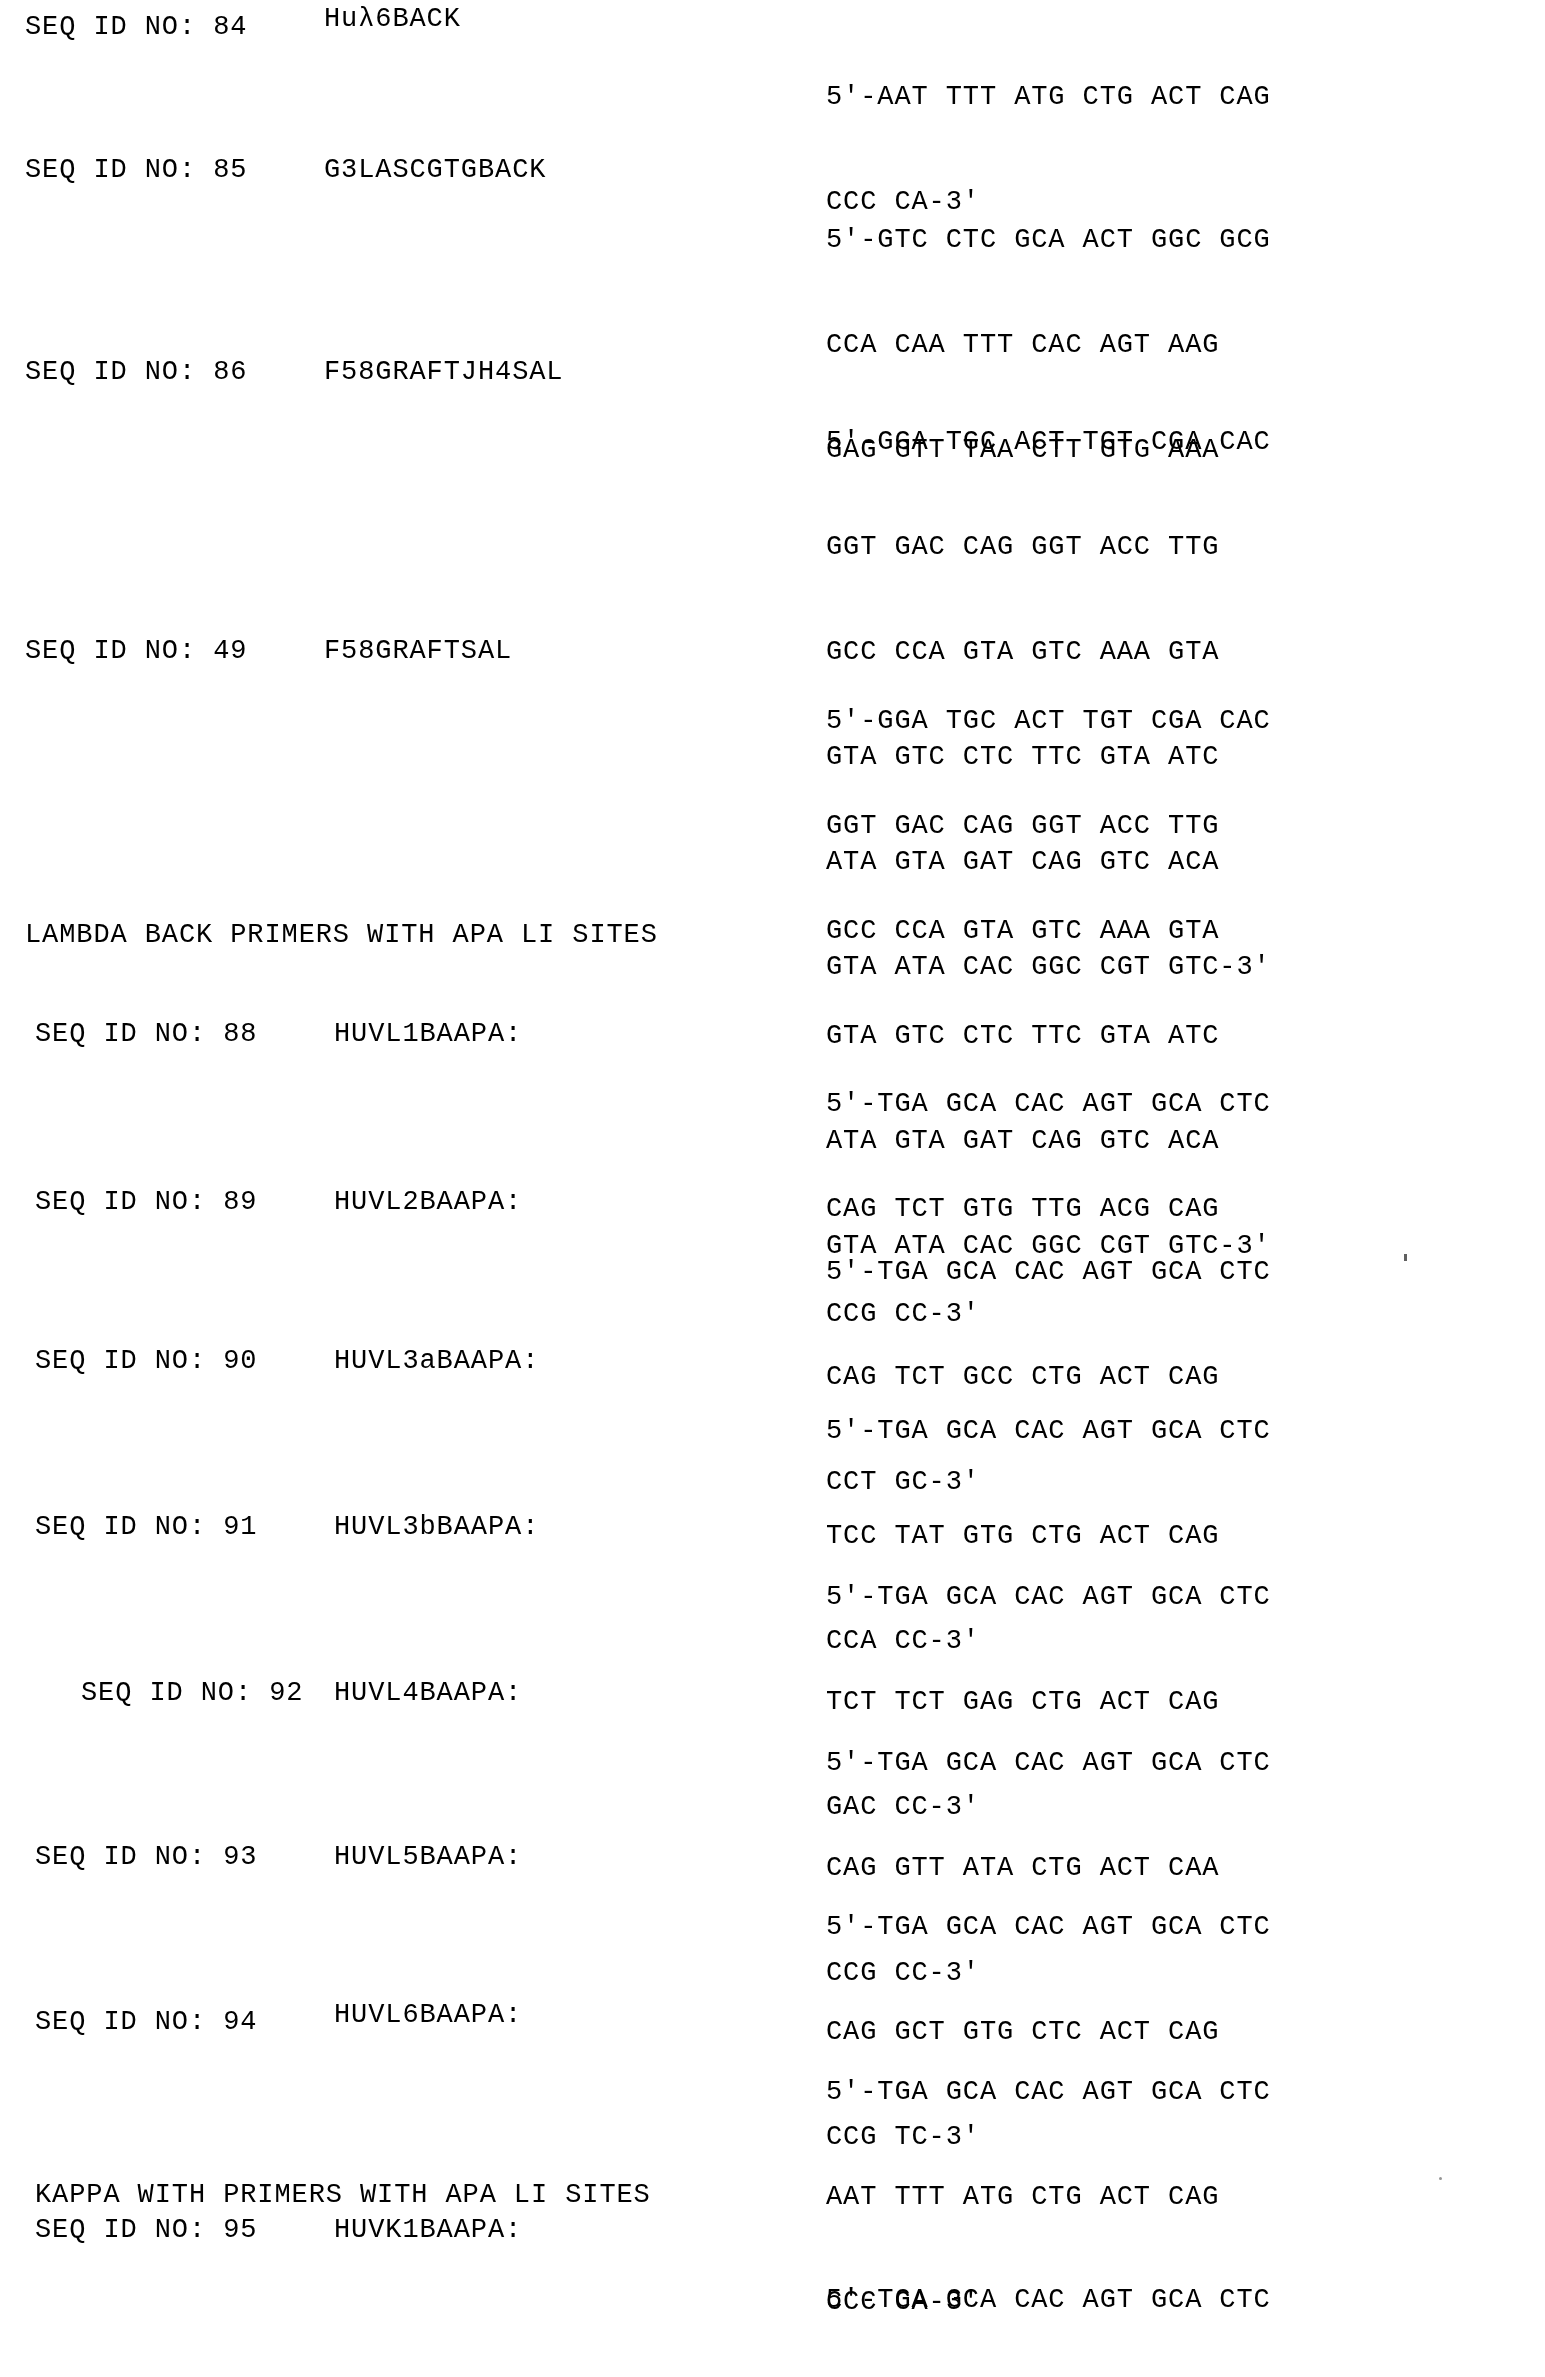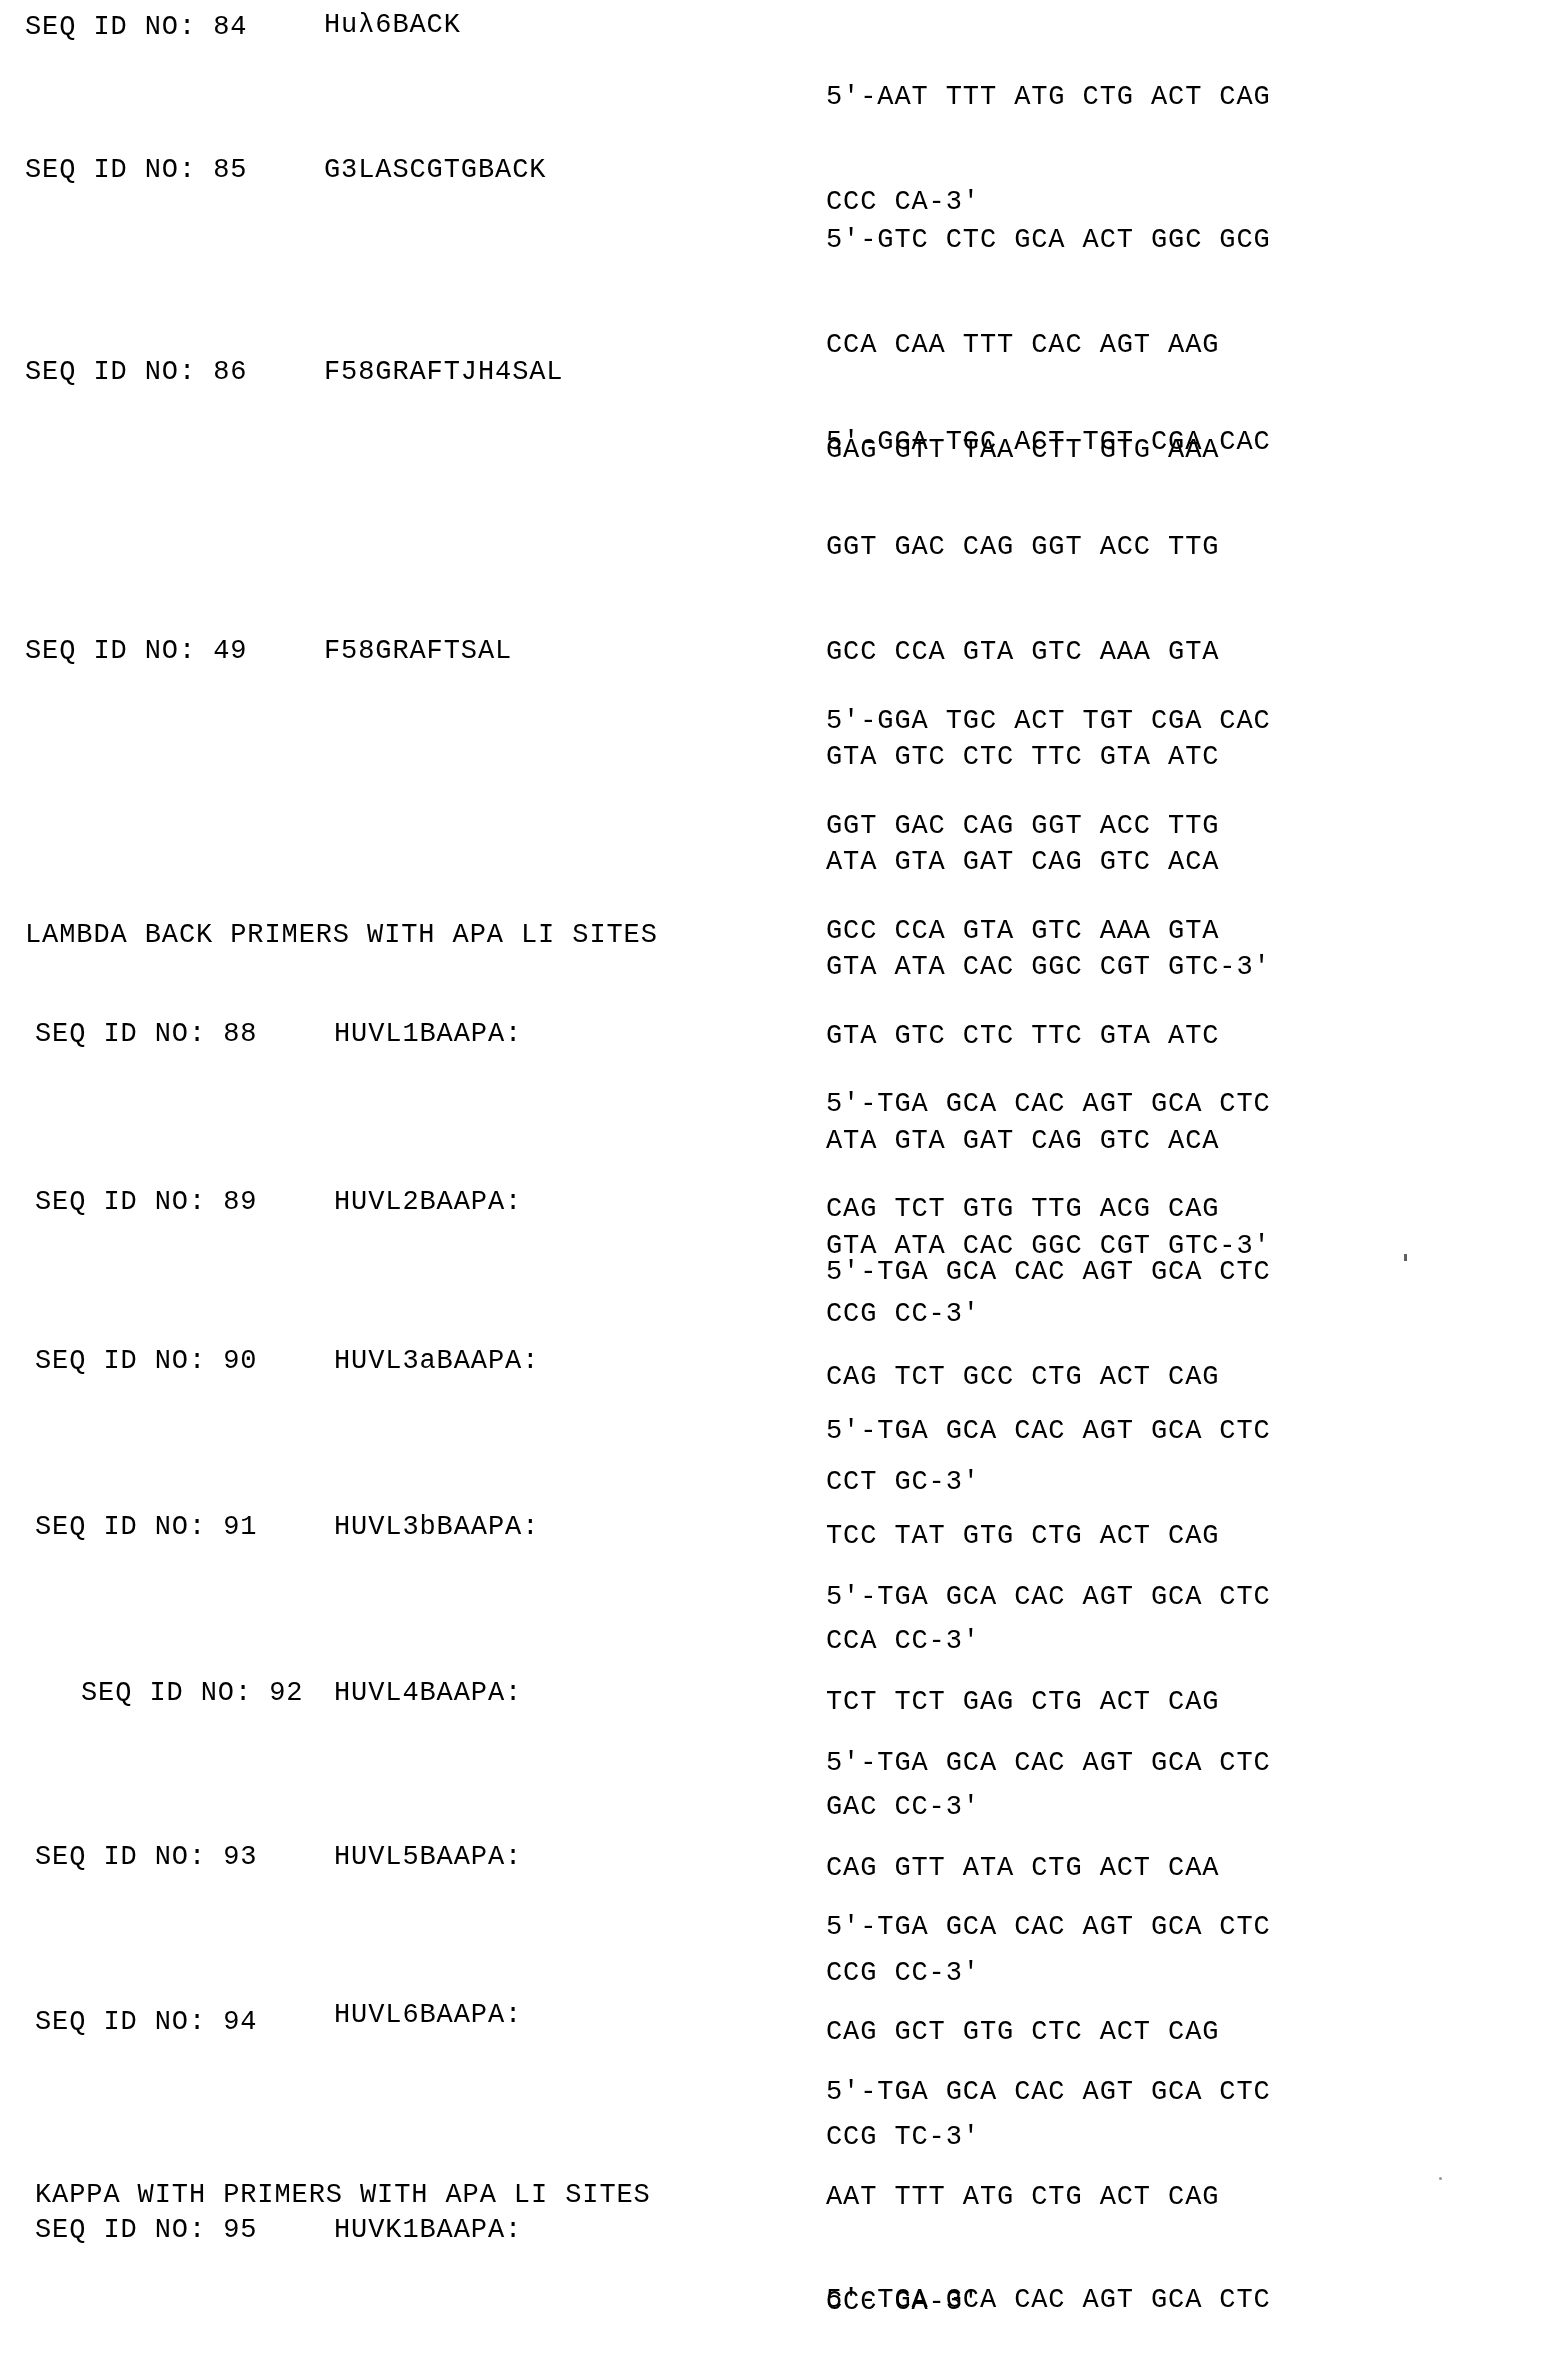--- a/index.html
+++ b/index.html
@@ -70,21 +70,21 @@
     border-radius: 50%;
     opacity: .5;
   }
 </style>
 </head>
 <body>
 
 <div class="page">
 
   <div class="row col-label" style="top:10px;">SEQ ID NO: 84</div>
-  <div class="row col-name" style="top:8px;text-align:center;">Huλ6BACK</div>
+  <div class="row col-name" style="top:2px;text-align:center;">Huλ6BACK</div>
   <div class="seq-block" style="top:10px;">
     <span class="seq-line">5'-AAT TTT ATG CTG ACT CAG</span>
     <span class="seq-line">CCC CA-3'</span>
   </div>
 
   <div class="row col-label" style="top:153px;">SEQ ID NO: 85</div>
   <div class="row col-name" style="top:153px;">G3LASCGTGBACK</div>
   <div class="seq-block" style="top:153px;">
     <span class="seq-line">5'-GTC CTC GCA ACT GGC GCG</span>
     <span class="seq-line">CCA CAA TTT CAC AGT AAG</span>

